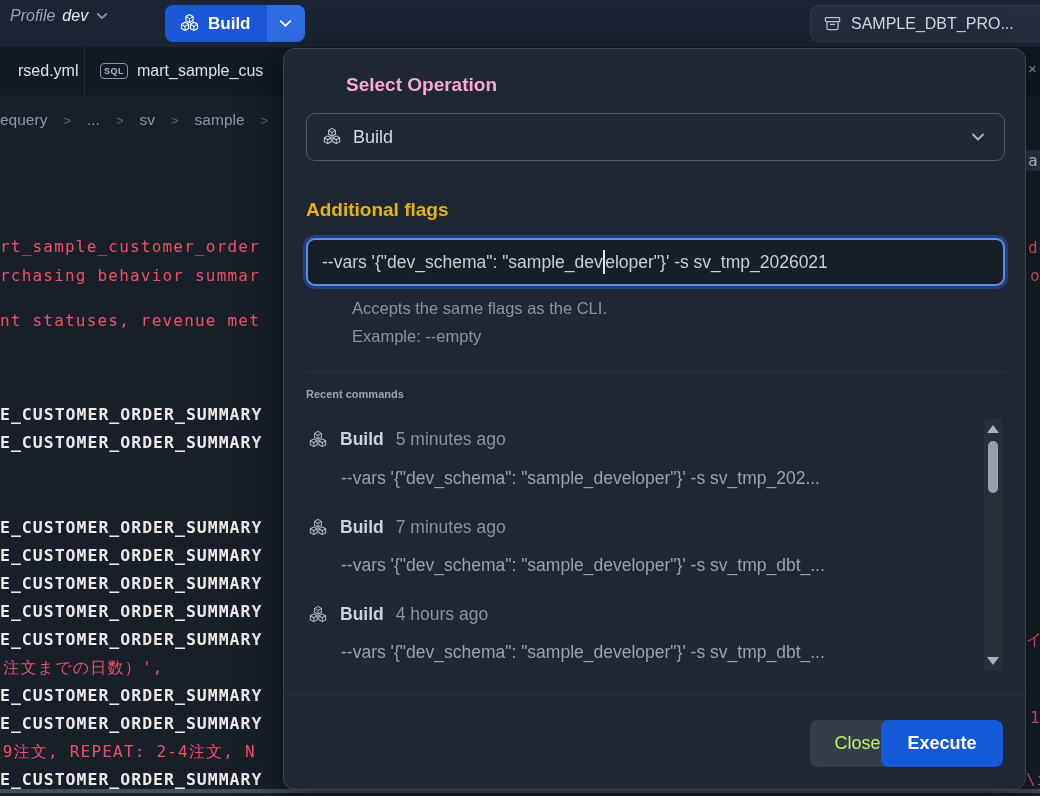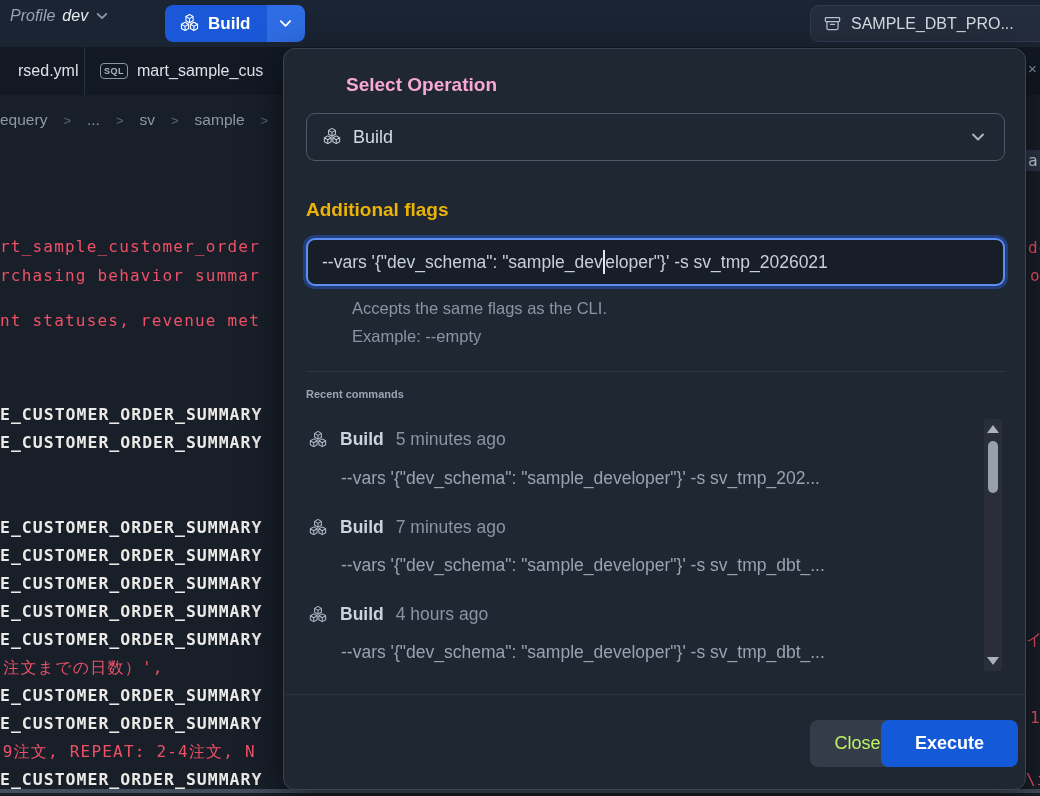--- a/index.html
+++ b/index.html
@@ -101,21 +101,21 @@
   .sb-up { top:6px; border-bottom:8px solid #aab1bd; }
   .sb-down { bottom:6px; border-top:8px solid #aab1bd; }
   .sb-thumb { position:absolute; left:4px; top:22px; width:10px; height:52px;
               background:#99a0ab; border-radius:5px; }
 
   .m-footer-div { position:absolute; left:0; top:645px; width:741px; height:1px;
                   background:#2b3340; }
   .btn { position:absolute; top:671px; height:47px; border:none; border-radius:8px;
          font-size:18px; font-family:"Liberation Sans",sans-serif; cursor:pointer; }
   .btn-close { left:482px; width:95px; background:#343c4a; color:#bef264;margin-left:44px; }
-  .btn-exec { left:597px; width:137px; background:#145ad8; color:#ffffff; font-weight:600; }
+  .btn-exec { left:597px; width:122px; background:#145ad8; color:#ffffff; font-weight:600; }
 </style>
 </head>
 <body>
 
 <svg width="0" height="0" style="position:absolute" aria-hidden="true">
   <defs>
     <symbol id="sym-cubes" viewBox="0 0 24 24">
       <g fill="none" stroke="currentColor" stroke-width="1.25" stroke-linejoin="round">
         <path d="M12 1.7 L16.1 4.05 L16.1 8.75 L12 11.1 L7.9 8.75 L7.9 4.05 Z"></path>
         <path d="M7.9 4.05 L12 6.4 L16.1 4.05 M12 6.4 L12 11.1"></path>

